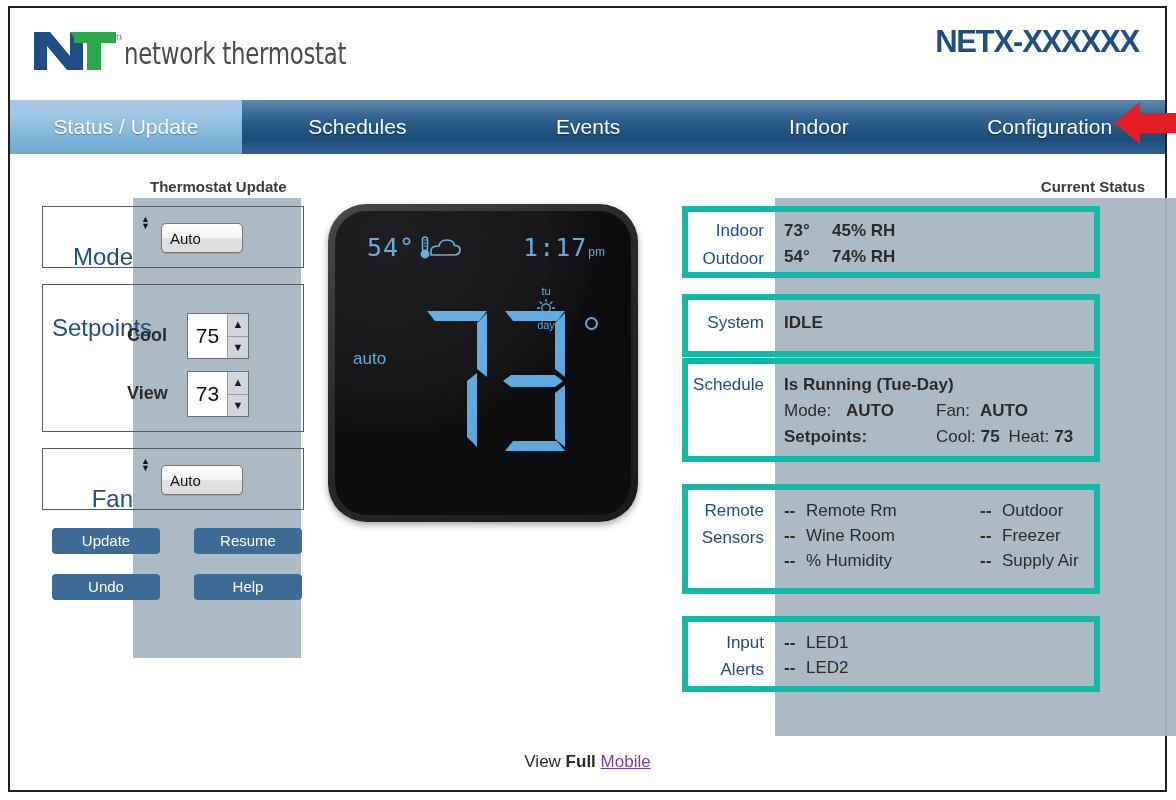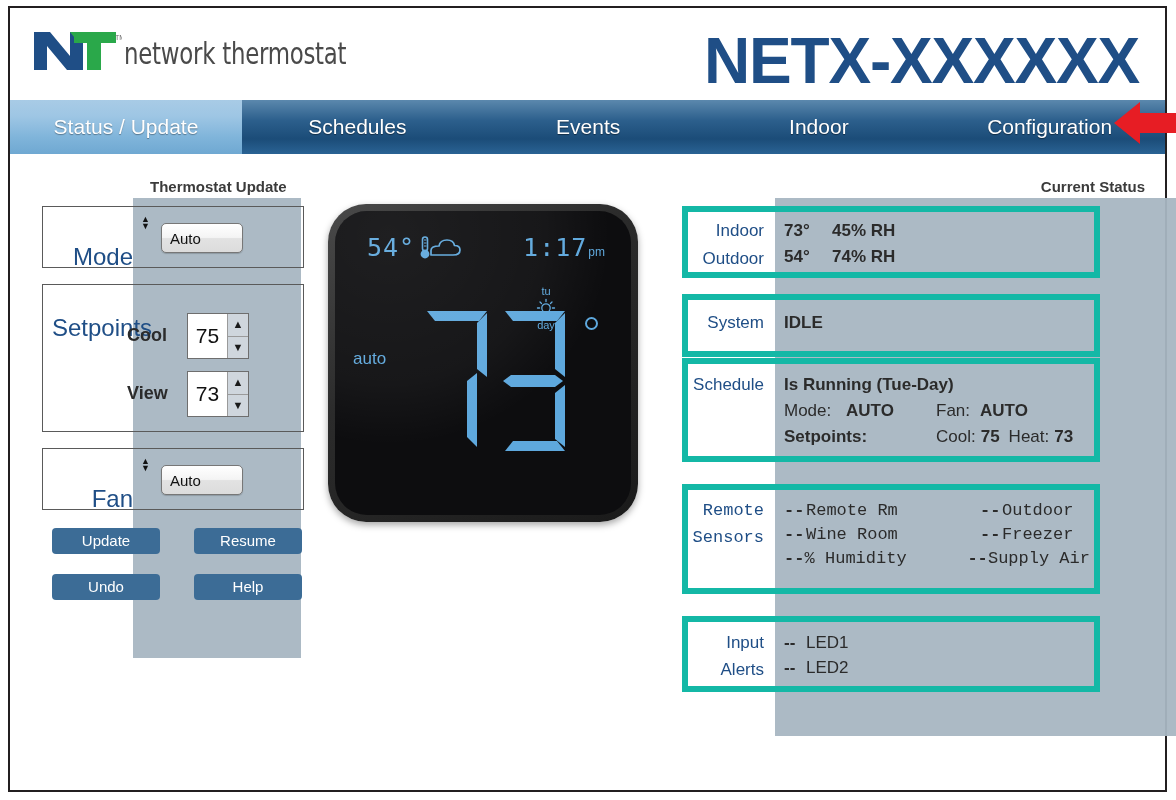--- a/index.html
+++ b/index.html
@@ -59,21 +59,21 @@
     margin-left: 2px;
     margin-bottom: 3px;
     transform: scaleX(0.82);
     transform-origin: left bottom;
     white-space: nowrap;
   }
   .device-title {
     position: absolute;
     right: 26px;
     top: 16px;
-    font-size: 64px;
+    font-size: 31px;
     font-weight: bold;
     color: #1f4e86;
     letter-spacing: -1.2px;
     white-space: nowrap;
   }
 
   
   .navbar {
     position: absolute;
     left: 0;
@@ -369,21 +369,21 @@
     bottom: 0;
     font-size: 17px;
     color: #2b2b2b;
   }
   .srow { display: flex; align-items: center; white-space: nowrap; }
   .b { font-weight: bold; }
 
   #sbox-temps   { top: 52px;  height: 72px; }
   #sbox-system  { top: 140px; height: 63px; }
   #sbox-sched   { top: 204px; height: 104px; }
-  #sbox-remote  { top: 330px; height: 110px; font-family: Liberation Mono, monospace; }
+  #sbox-remote  { top: 330px; height: 110px; }
   #sbox-alerts  { top: 462px; height: 76px; }
 
   
   .footer {
     position: absolute;
     left: 0; right: 0;
     bottom: 18px;
     text-align: center;
     font-size: 17px;
     color: #2b2b2b;
@@ -619,20 +619,25 @@
             <span class="b" style="width:22px;">--</span>
             <span>LED1</span>
           </div>
           <div class="srow" style="margin-top:5px;">
             <span class="b" style="width:22px;">--</span>
             <span>LED2</span>
           </div>
         </div>
       </div>
 
+      <div class="footer">
+        <span>View</span>
+        <b>Full</b>
+        <a href="#">Mobile</a>
+      </div>
 
     </div>
   </div>
 
   <svg class="red-arrow" viewBox="0 0 76 46">
     <path d="M0 23 L26 2 L26 13 L76 13 L76 33 L26 33 L26 44 Z" fill="#e71d24"></path>
   </svg>
 </div>
 
 </body></html>

